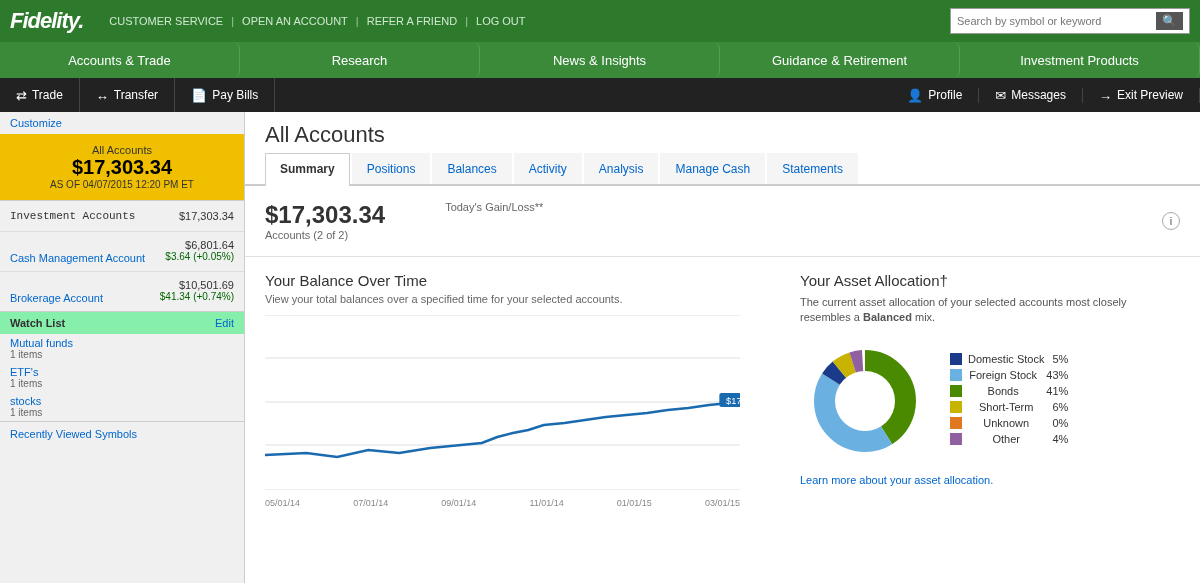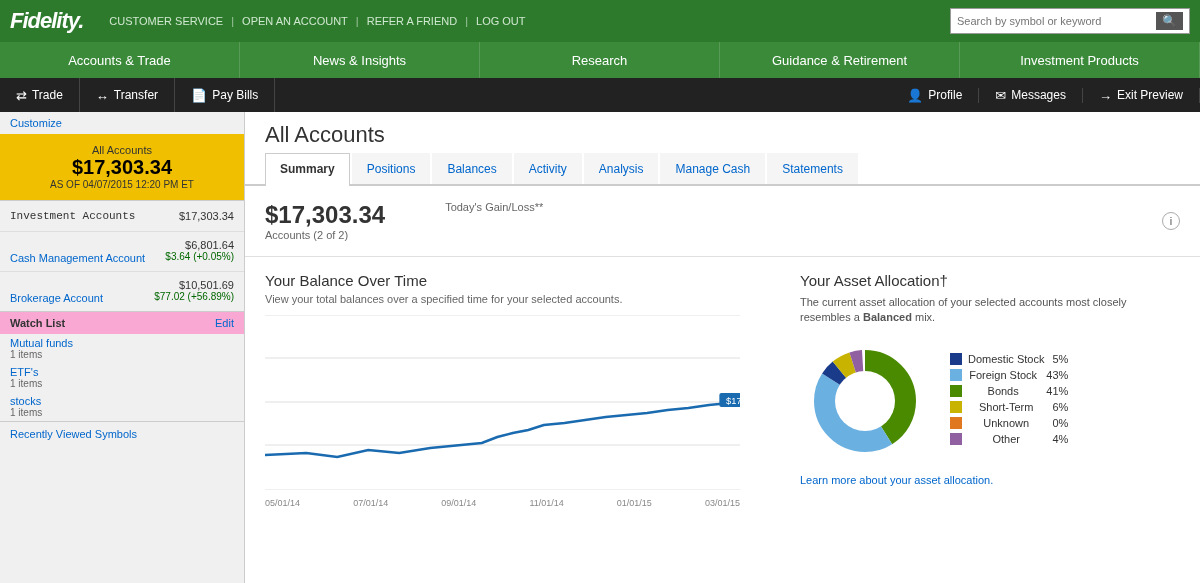--- a/index.html
+++ b/index.html
@@ -67,20 +67,21 @@
     .nav-item {
       flex: 1;
       display: flex;
       align-items: center;
       justify-content: center;
       color: #fff;
       font-size: 13px;
       cursor: pointer;
       border-right: 1px solid rgba(255,255,255,0.15);
       padding: 0 10px;
+      border-radius: 7px;
     }
 
     
     #sub-nav {
       background: #222;
       display: flex;
       align-items: center;
       height: 34px;
     }
     .sub-nav-item {
@@ -159,21 +160,21 @@
     .sidebar-account { padding: 4px 10px; border-top: 1px solid #ddd; }
     .sidebar-account .acc-name { color: #0066cc; font-size: 11px; cursor: pointer; margin-top: 13px; }
     .sidebar-account .acc-amount { font-size: 11px; color: #333; }
     .sidebar-account .acc-gain { font-size: 10px; color: #006600; }
 
     .watch-list-header {
       display: flex;
       justify-content: space-between;
       padding: 5px 10px;
       border-top: 1px solid #ccc;
-      background: #f9a8d4;
+      background: #86efac;
     }
     .watch-list-header .title { font-size: 11px; color: #333; font-weight: bold; }
     .watch-list-header .edit { color: #0066cc; font-size: 11px; cursor: pointer; }
     .watch-cat { padding: 3px 10px; }
     .watch-cat .cat-name { color: #0066cc; font-size: 11px; cursor: pointer; }
     .watch-cat .cat-count { font-size: 10px; color: #666; }
 
     .recently-viewed { padding: 5px 10px; border-top: 1px solid #ccc; }
     .recently-viewed a { color: #0066cc; font-size: 11px; cursor: pointer; }
 
@@ -373,22 +374,22 @@
     <a>LOG OUT</a>
   </div>
   <div id="search-box">
     <input type="text" placeholder="Search by symbol or keyword" style="">
     <button class="search-btn">🔍</button>
   </div>
 </div>
 
 <div id="nav-bar">
   <div class="nav-item">Accounts &amp; Trade</div>
+  <div class="nav-item">Research</div>
   <div class="nav-item">News &amp; Insights</div>
-  <div class="nav-item">Research</div>
   <div class="nav-item">Guidance &amp; Retirement</div>
   <div class="nav-item">Investment Products</div>
 </div>
 
 <div id="sub-nav">
   <div class="sub-nav-item">
     <span class="sub-nav-icon">⇄</span>
     <span>Trade</span>
   </div>
   <div class="sub-nav-item">
@@ -441,21 +442,21 @@
           <div class="acc-gain">$3.64 (+0.05%)</div>
         </div>
       </div>
     </div>
 
     <div class="sidebar-account">
       <div class="sidebar-row">
         <span class="acc-name link">Brokerage Account</span>
         <div style="text-align:right">
           <div class="acc-amount">$10,501.69</div>
-          <div class="acc-gain">$77.02 (+56.89%)</div>
+          <div class="acc-gain">$41.34 (+0.74%)</div>
         </div>
       </div>
     </div>
 
     <div class="watch-list-header">
       <span class="title">Watch List</span>
       <span class="edit">Edit</span>
     </div>
 
     <div class="watch-cat">

